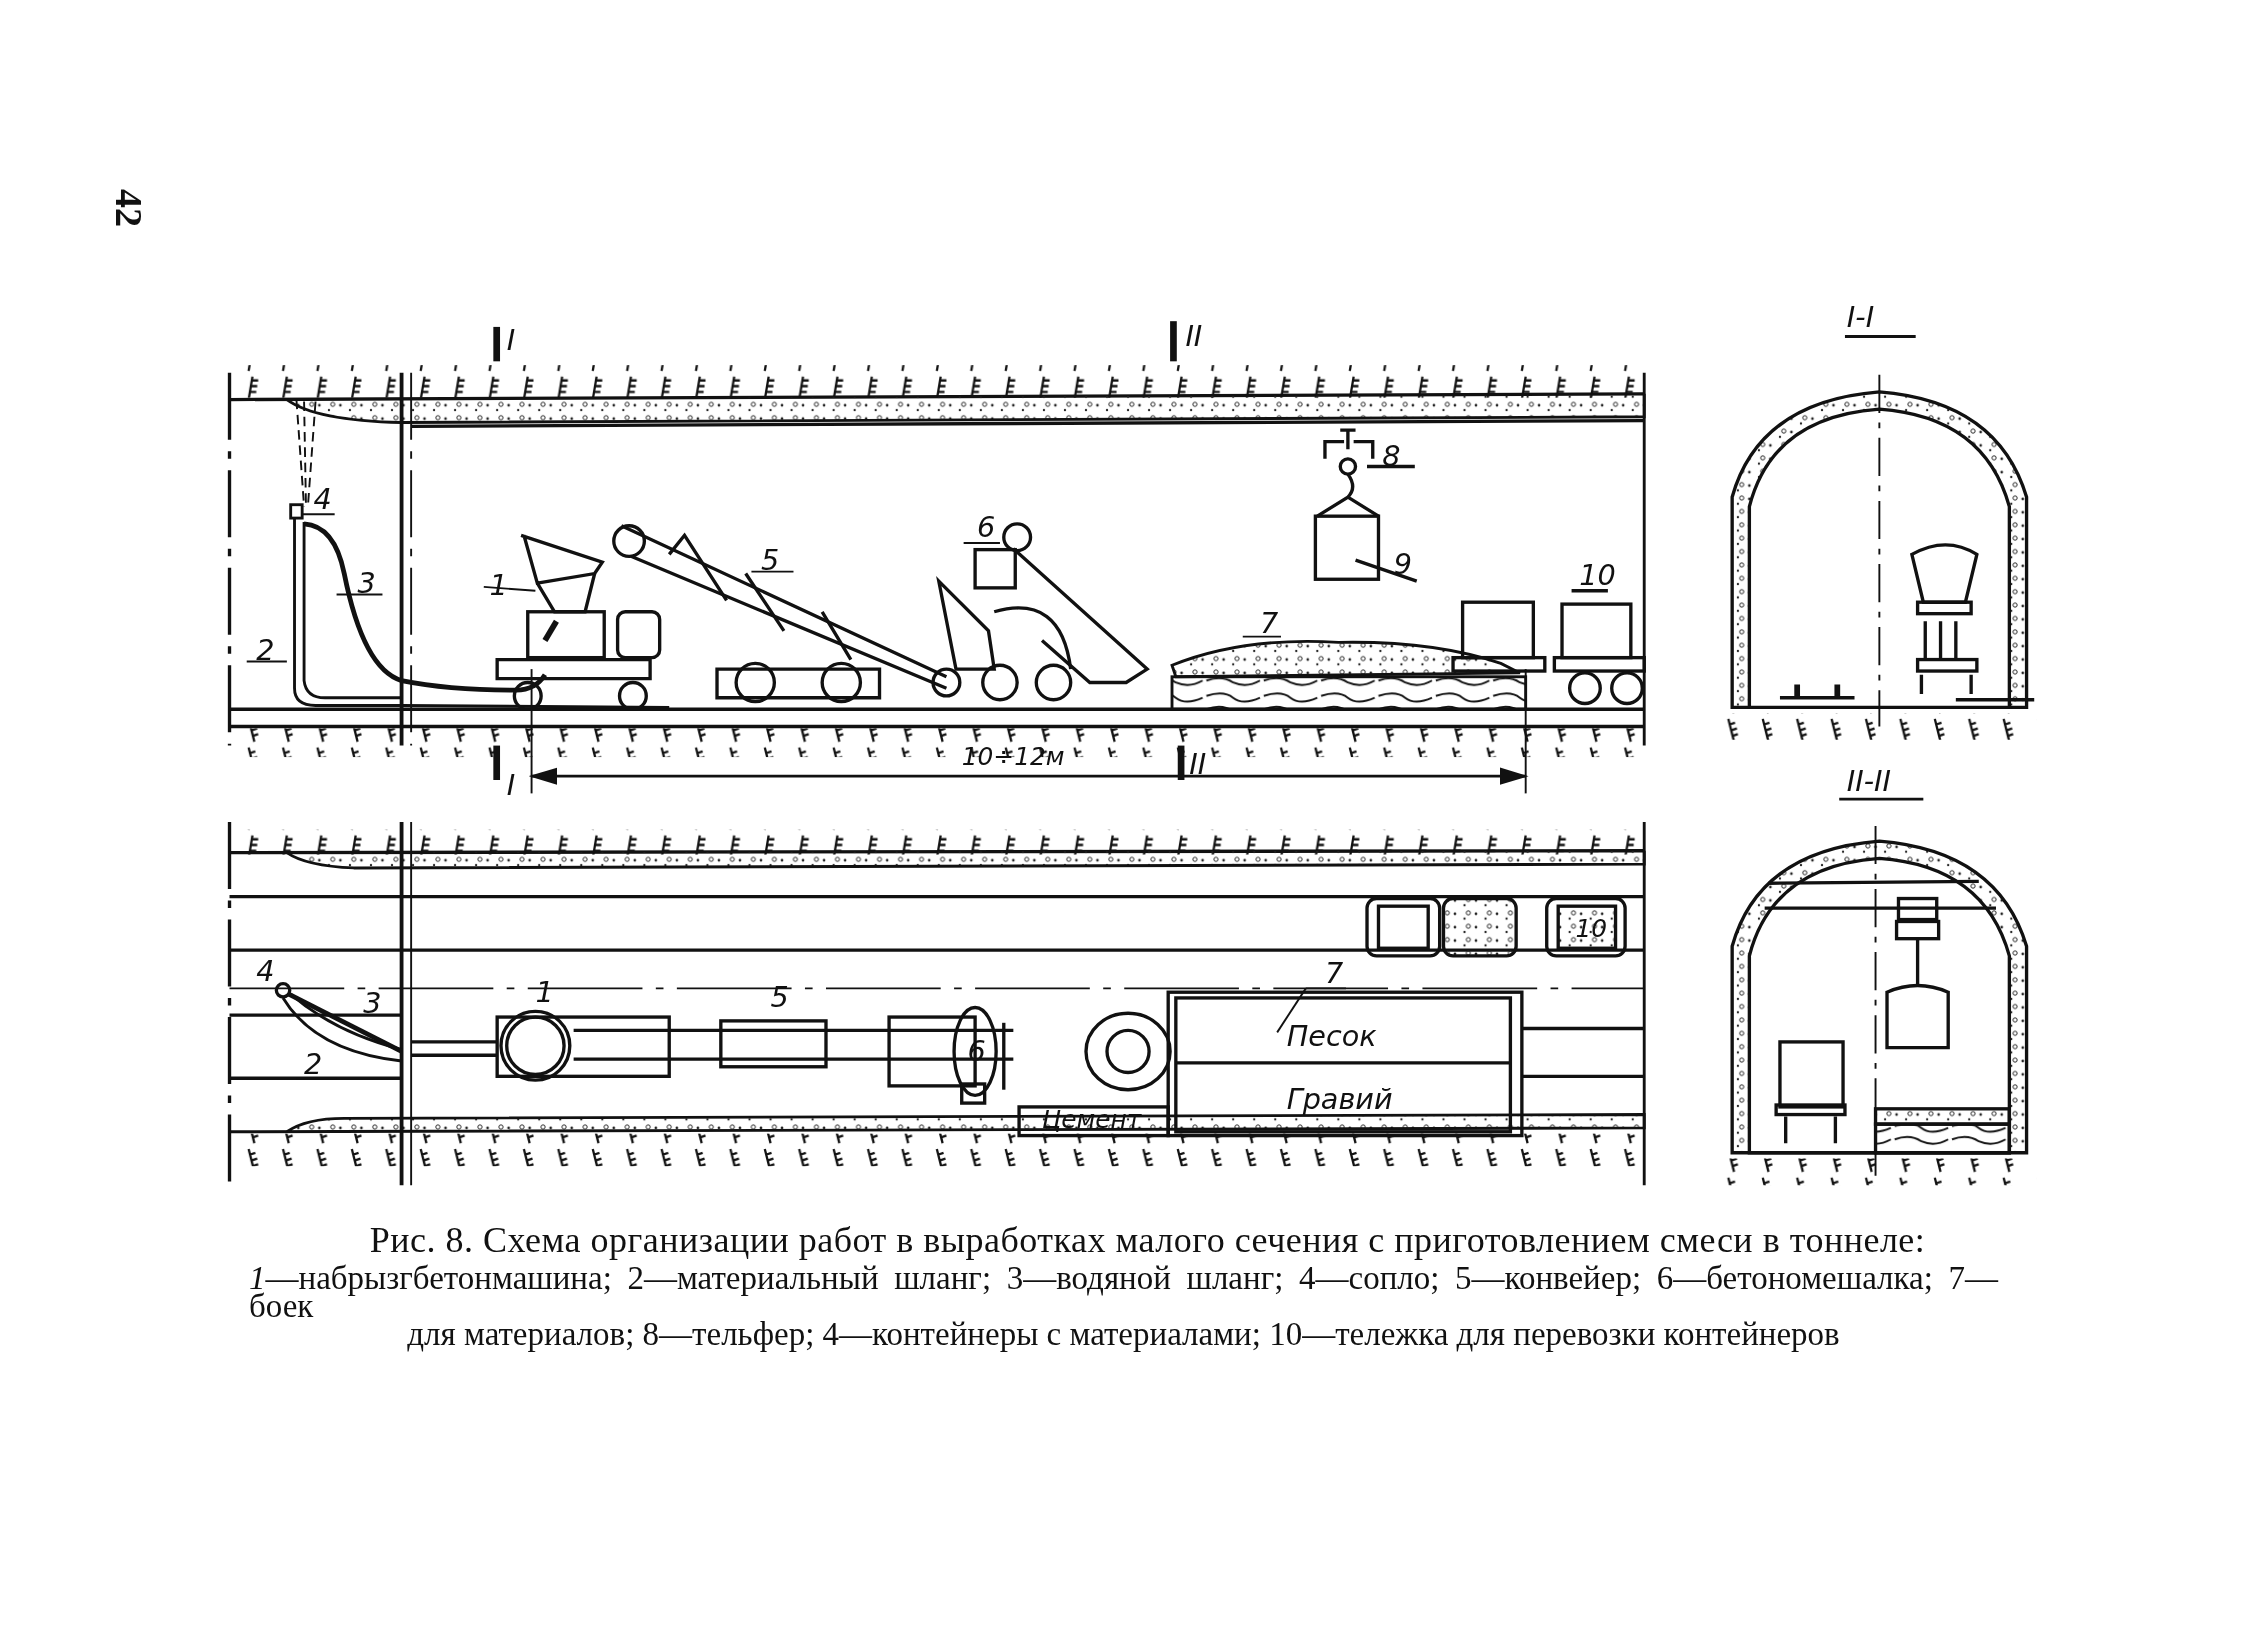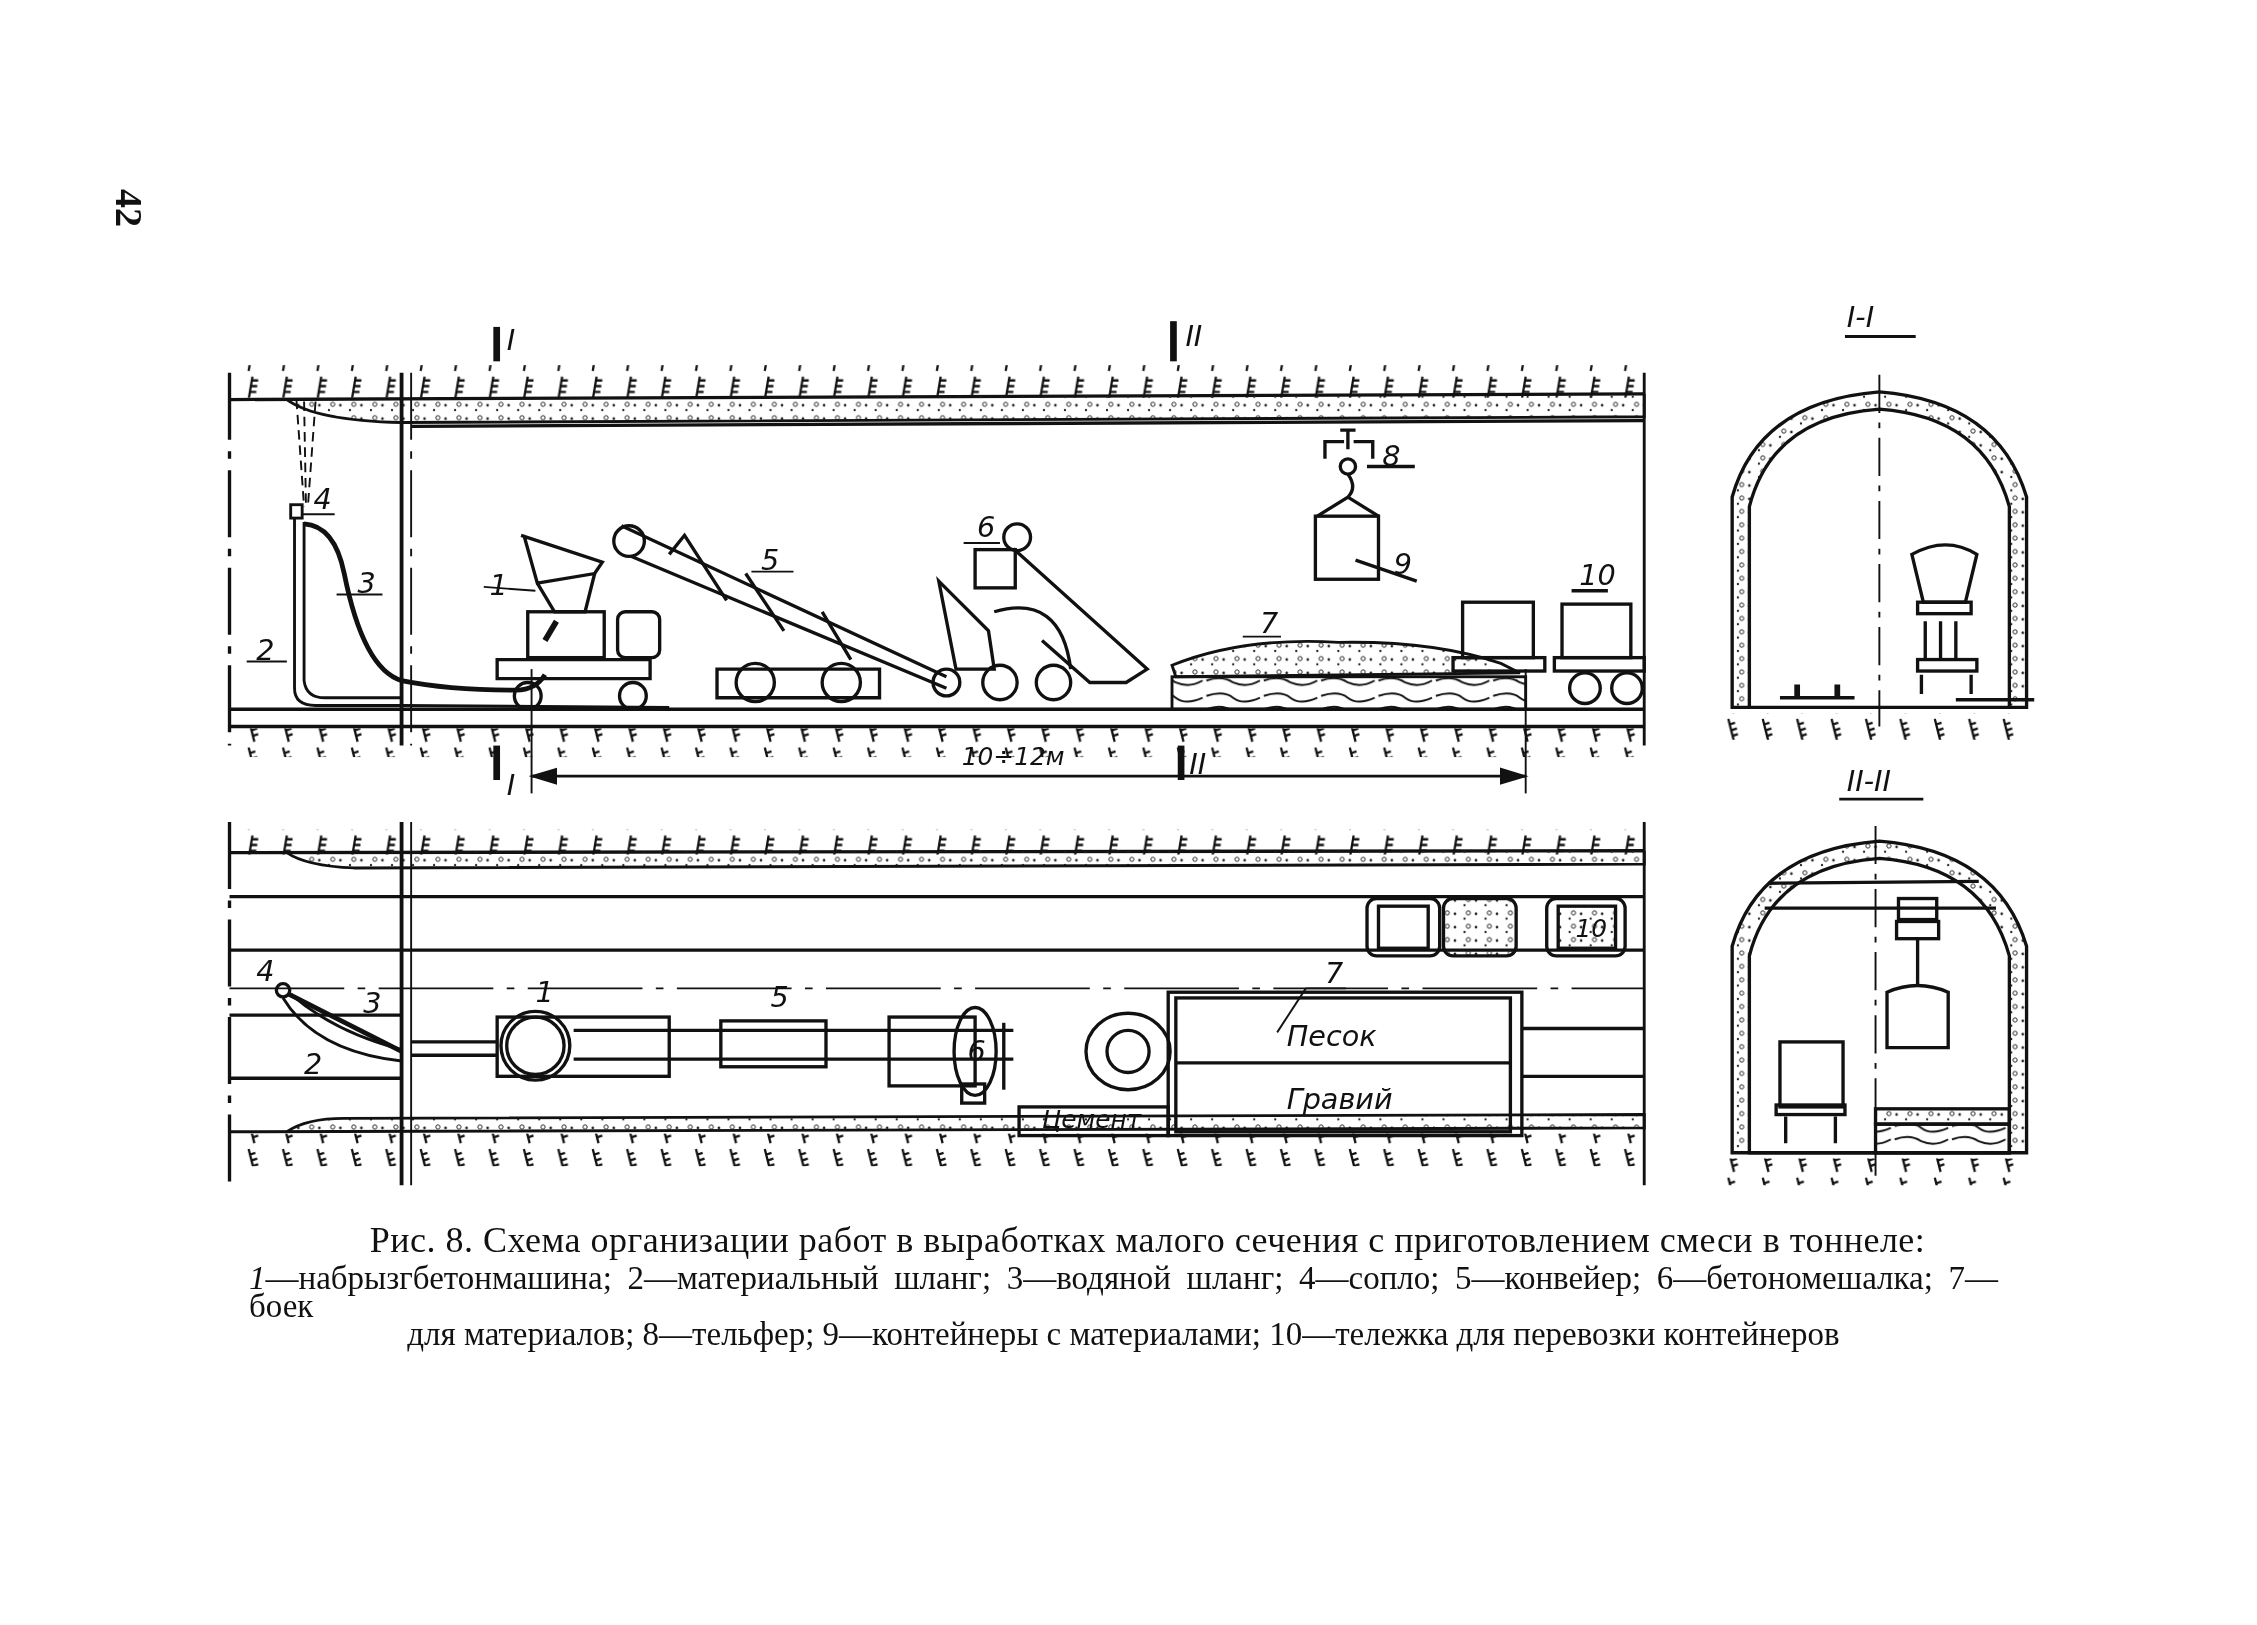--- a/index.html
+++ b/index.html
@@ -250,15 +250,15 @@
     <path d="M1868 1168 L1868 1196 M1920 1168 L1920 1196"></path>
     <rect x="1962" y="1160" width="140" height="16" fill="url(#concrete)"></rect>
     <rect x="1962" y="1176" width="140" height="30" fill="url(#timber)"></rect>
     <path d="M1800 1226 L2130 1226" stroke="url(#rock-down)" stroke-width="28"></path>
   </g>
 </svg>
 
 <div class="caption-title">Рис. 8. Схема организации работ в выработках малого сечения с приготовлением смеси в тоннеле:</div>
 <div class="caption-legend">
   <span><i>1</i></span><span>—набрызгбетонмашина; 2—материальный шланг; 3—водяной шланг; 4—сопло; 5—конвейер; 6—бетономешалка; 7—боек</span>
-  <span class="line2">для материалов; 8—тельфер; 9—контейнеры с материалами; 10—тележка для перевозки контейнеров</span>
+  <span class="line2">для материалов; 8—тельфер; 4—контейнеры с материалами; 10—тележка для перевозки контейнеров</span>
 </div>
 
 
 </body></html>

